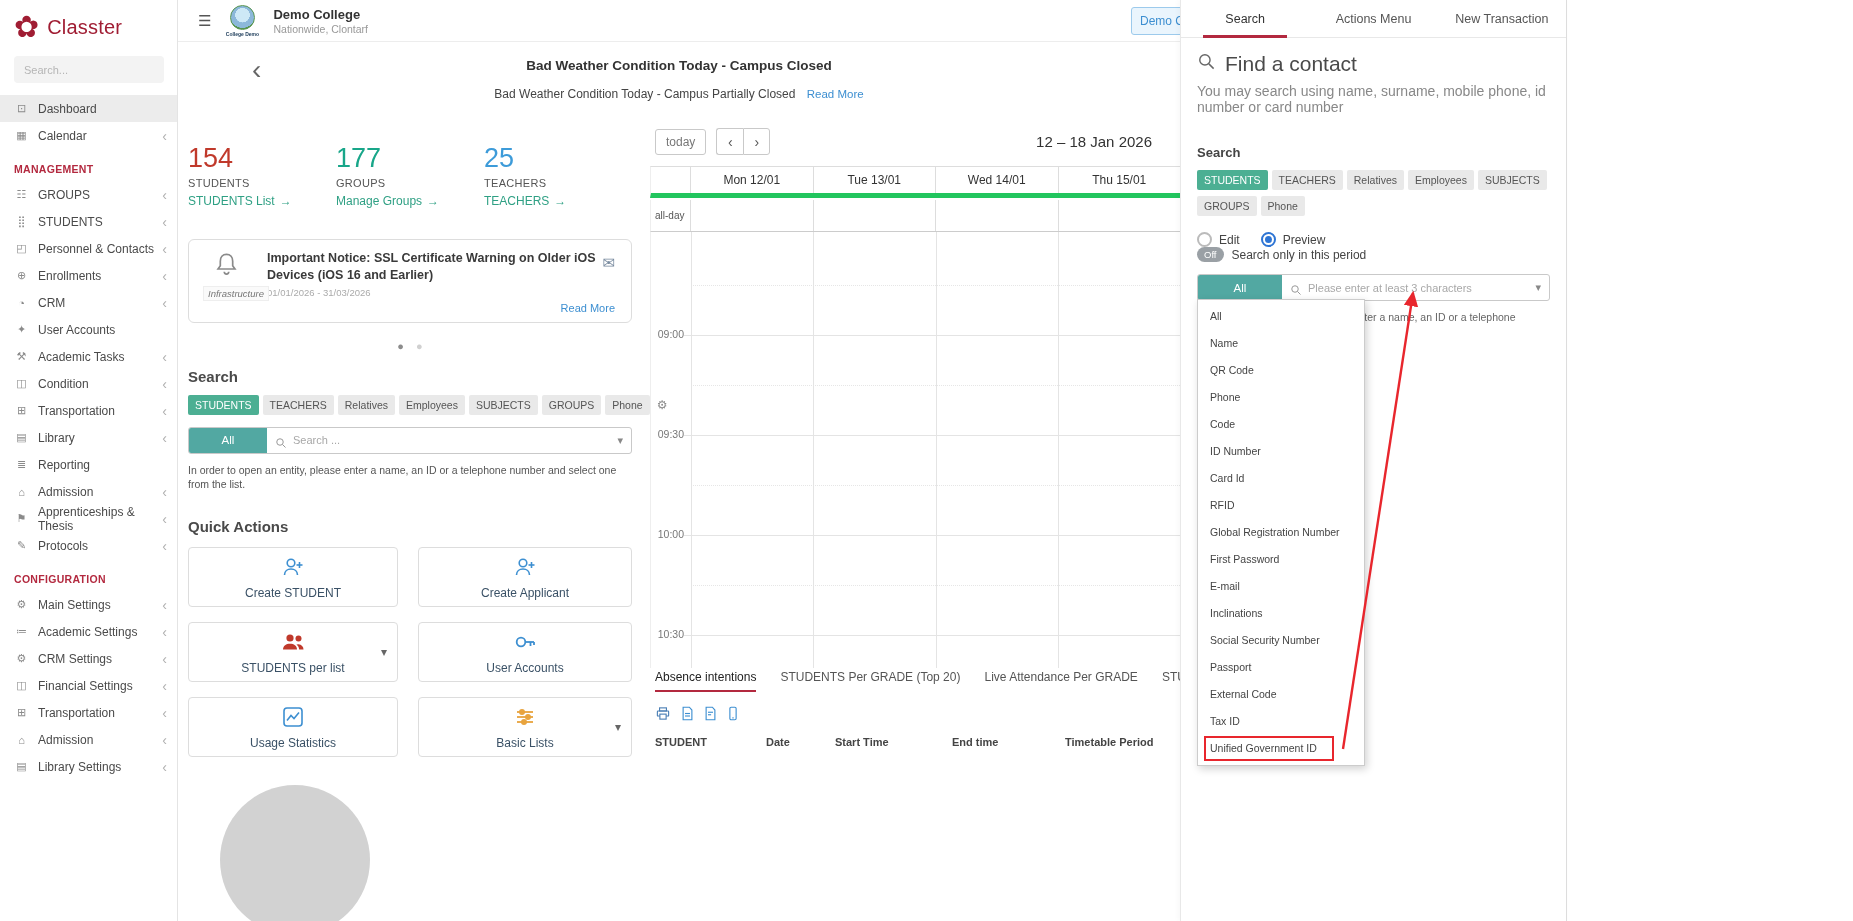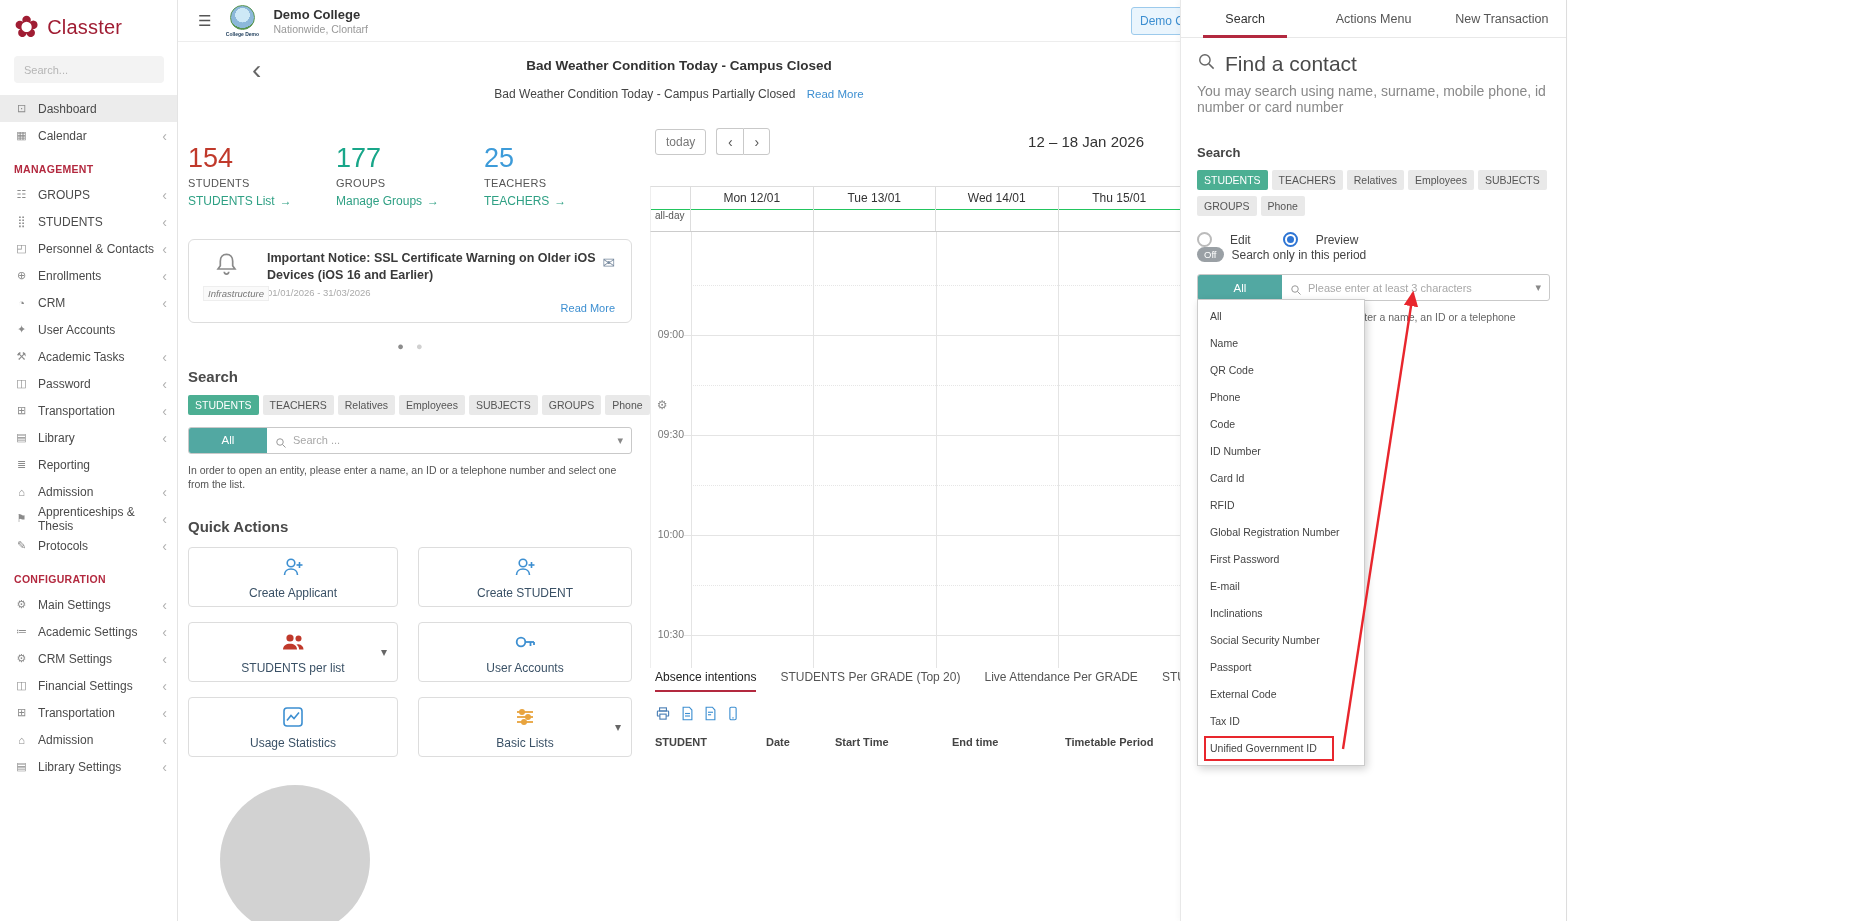--- a/index.html
+++ b/index.html
@@ -70,28 +70,28 @@
 .sb-caret{position:absolute;right:8px;top:6px;color:#888;font-size:11px;cursor:pointer}
 .helper{font-size:10.5px;color:#555;margin-top:9px;line-height:1.4}
 .qa-grid{display:grid;grid-template-columns:210px 214px;gap:15px 20px;margin-top:12px}
 .qa-card{border:1px solid #ddd;border-radius:4px;height:60px;display:flex;flex-direction:column;align-items:center;justify-content:center;gap:3px;position:relative;cursor:pointer;background:#fff}
 .qa-label{font-size:12px;color:#3a5166}
 .qa-caret{position:absolute;right:10px;top:22px;color:#666;font-size:12px;cursor:pointer}
 .chart-circle{position:absolute;left:32px;top:667px;width:150px;height:150px;border-radius:50%;background:#d2d2d2}
 
 
 .cal-col{position:absolute;left:472px;top:0;width:530px;height:803px}
-.cal-toolbar{position:absolute;top:10px;left:5px;right:36px;display:flex;align-items:center}
+.cal-toolbar{position:absolute;top:10px;left:5px;right:28px;display:flex;align-items:center}
 .btn-today{border:1px solid #c9c9c9;color:#777;font-size:12px;padding:5px 10px;border-radius:3px;background:#fff}
 .btn-group{display:flex;margin-left:10px}
 .btn-nav{width:27px;height:27px;border:1px solid #c9c9c9;background:#fff;color:#555;font-size:14px;line-height:1}
 .btn-nav.first{border-radius:3px 0 0 3px;border-right:none}
 .btn-nav.last{border-radius:0 3px 3px 0}
 .cal-range{margin-left:auto;font-size:15px;font-weight:500;color:#333}
-.cal-head{position:absolute;top:68px;left:0;width:530px;height:24px;display:flex;border-top:1px solid #ddd;border-bottom:1px solid #22c55e;border-left:1px solid #eee}
+.cal-head{position:absolute;top:48px;left:0;width:530px;height:32px;display:flex;border-top:1px solid #ddd;border-bottom:5px solid #22c55e;border-left:1px solid #eee}
 .gcell{width:40px;flex:none;border-right:1px solid #ddd;font-size:10px;color:#555;display:flex;align-items:center;padding-left:4px}
 .dcell{width:122.5px;flex:none;border-right:1px solid #ddd;display:flex;align-items:center;justify-content:center;font-size:12px;color:#333}
 .cal-allday{position:absolute;top:82px;left:0;width:530px;height:32px;display:flex;border-bottom:1px solid #ccc;border-left:1px solid #eee}
 .cal-body{position:absolute;top:114px;left:0;width:530px;height:436px;overflow:hidden;border-left:1px solid #eee}
 .hl{position:absolute;left:40px;right:0;border-top:1px dotted #e6e6e6}
 .hl.solid{left:0;border-top:1px solid #e4e4e4}
 .vl{position:absolute;top:0;bottom:0;border-left:1px solid #e4e4e4}
 .tlabel{position:absolute;left:0;width:33px;text-align:right;transform:translateY(-55%);font-size:10.5px;color:#777;background:#fff;padding:1px 0}
 .btabs{position:absolute;top:552px;left:5px;display:flex;gap:24px;white-space:nowrap}
 .btab{font-size:12px;color:#555;position:relative;cursor:pointer}
@@ -105,21 +105,21 @@
 
 .panel{position:absolute;left:1180px;top:0;width:387px;height:921px;background:#fff;border-left:1px solid #e8e8e8;border-right:1px solid #ddd;z-index:3;box-shadow:-2px 0 5px rgba(0,0,0,.03)}
 .panel-tabs{display:flex;height:38px;border-bottom:1px solid #e8e8e8}
 .panel-tab{flex:1;display:flex;align-items:center;justify-content:center;font-size:12.5px;color:#555;cursor:pointer;position:relative}
 .panel-tab.active{color:#333}
 .panel-tab.active::after{content:"";position:absolute;left:22px;right:22px;bottom:-1px;height:3px;background:#b3293f}
 .panel-body{padding:14px 16px 0}
 .find-title{display:flex;align-items:center;gap:9px;font-size:21px;color:#4a4a4a}
 .find-sub{font-size:14px;color:#888;margin-top:7px}
 .p-section{font-size:13px;font-weight:bold;color:#444;margin-top:30px}
-.radio-row{display:flex;align-items:center;gap:18px;margin-top:16px;font-size:12px;color:#444}
+.radio-row{display:flex;align-items:center;gap:7px;margin-top:16px;font-size:12px;color:#444}
 .radio{width:15px;height:15px;border:2px solid #bbb;border-radius:50%;flex:none;cursor:pointer}
 .radio.selected{border-color:#2e75d4;position:relative}
 .radio.selected::after{content:"";position:absolute;left:2px;top:2px;right:2px;bottom:2px;background:#2e75d4;border-radius:50%}
 .radio-label{margin-right:14px}
 .toggle-row{display:flex;align-items:center;gap:8px;font-size:12px;color:#444}
 .toggle-pill{background:#9aa0a5;color:#fff;font-size:9.5px;padding:2px 7px;border-radius:9px;cursor:pointer}
 .panel .searchbar{margin-top:12px}
 .panel .all-btn{width:84px}
 .panel .sb-mag{left:92px}
 .panel .helper{color:#666}
@@ -182,21 +182,21 @@
         <span class="nav-ico">✦</span>
         <span>User Accounts</span>
       </div>
       <div class="nav-item">
         <span class="nav-ico">⚒</span>
         <span>Academic Tasks</span>
         <span class="nav-chev">‹</span>
       </div>
       <div class="nav-item">
         <span class="nav-ico">◫</span>
-        <span>Password</span>
+        <span>Condition</span>
         <span class="nav-chev">‹</span>
       </div>
       <div class="nav-item">
         <span class="nav-ico">⊞</span>
         <span>Transportation</span>
         <span class="nav-chev">‹</span>
       </div>
       <div class="nav-item">
         <span class="nav-ico">▤</span>
         <span>Library</span>
@@ -366,30 +366,30 @@
         <div class="sec-title mt-lg">Quick Actions</div>
 
         <div class="qa-grid">
           <div class="qa-card">
             <span><svg width="24" height="24" viewBox="0 0 24 24" fill="none" stroke="#3d8fd1" stroke-width="1.6">
                   <circle cx="10" cy="8" r="3.8"></circle>
                   <path d="M3.5 20 c0-4 3-6 6.5-6 s6.5 2 6.5 6"></path>
                   <line x1="18.5" y1="7" x2="18.5" y2="13"></line>
                   <line x1="15.5" y1="10" x2="21.5" y2="10"></line>
                 </svg></span>
-            <span class="qa-label">Create Applicant</span>
+            <span class="qa-label">Create STUDENT</span>
           </div>
           <div class="qa-card">
             <span><svg width="24" height="24" viewBox="0 0 24 24" fill="none" stroke="#3d8fd1" stroke-width="1.6">
                   <circle cx="10" cy="8" r="3.8"></circle>
                   <path d="M3.5 20 c0-4 3-6 6.5-6 s6.5 2 6.5 6"></path>
                   <line x1="18.5" y1="7" x2="18.5" y2="13"></line>
                   <line x1="15.5" y1="10" x2="21.5" y2="10"></line>
                 </svg></span>
-            <span class="qa-label">Create STUDENT</span>
+            <span class="qa-label">Create Applicant</span>
           </div>
           <div class="qa-card">
             <span><svg width="26" height="24" viewBox="0 0 26 24" fill="#c0392b">
                   <circle cx="10" cy="8" r="3.6"></circle>
                   <path d="M3 19.5 c0-3.8 3.2-5.8 7-5.8 s7 2 7 5.8z"></path>
                   <circle cx="18.5" cy="8.5" r="3"></circle>
                   <path d="M18.5 14.2 c3 .4 5 2.2 5 5.3 h-4.3 c-.2-2.2-1.2-4-2.8-5z"></path>
                 </svg></span>
             <span class="qa-label">STUDENTS per list</span>
             <span class="qa-caret">▾</span>

